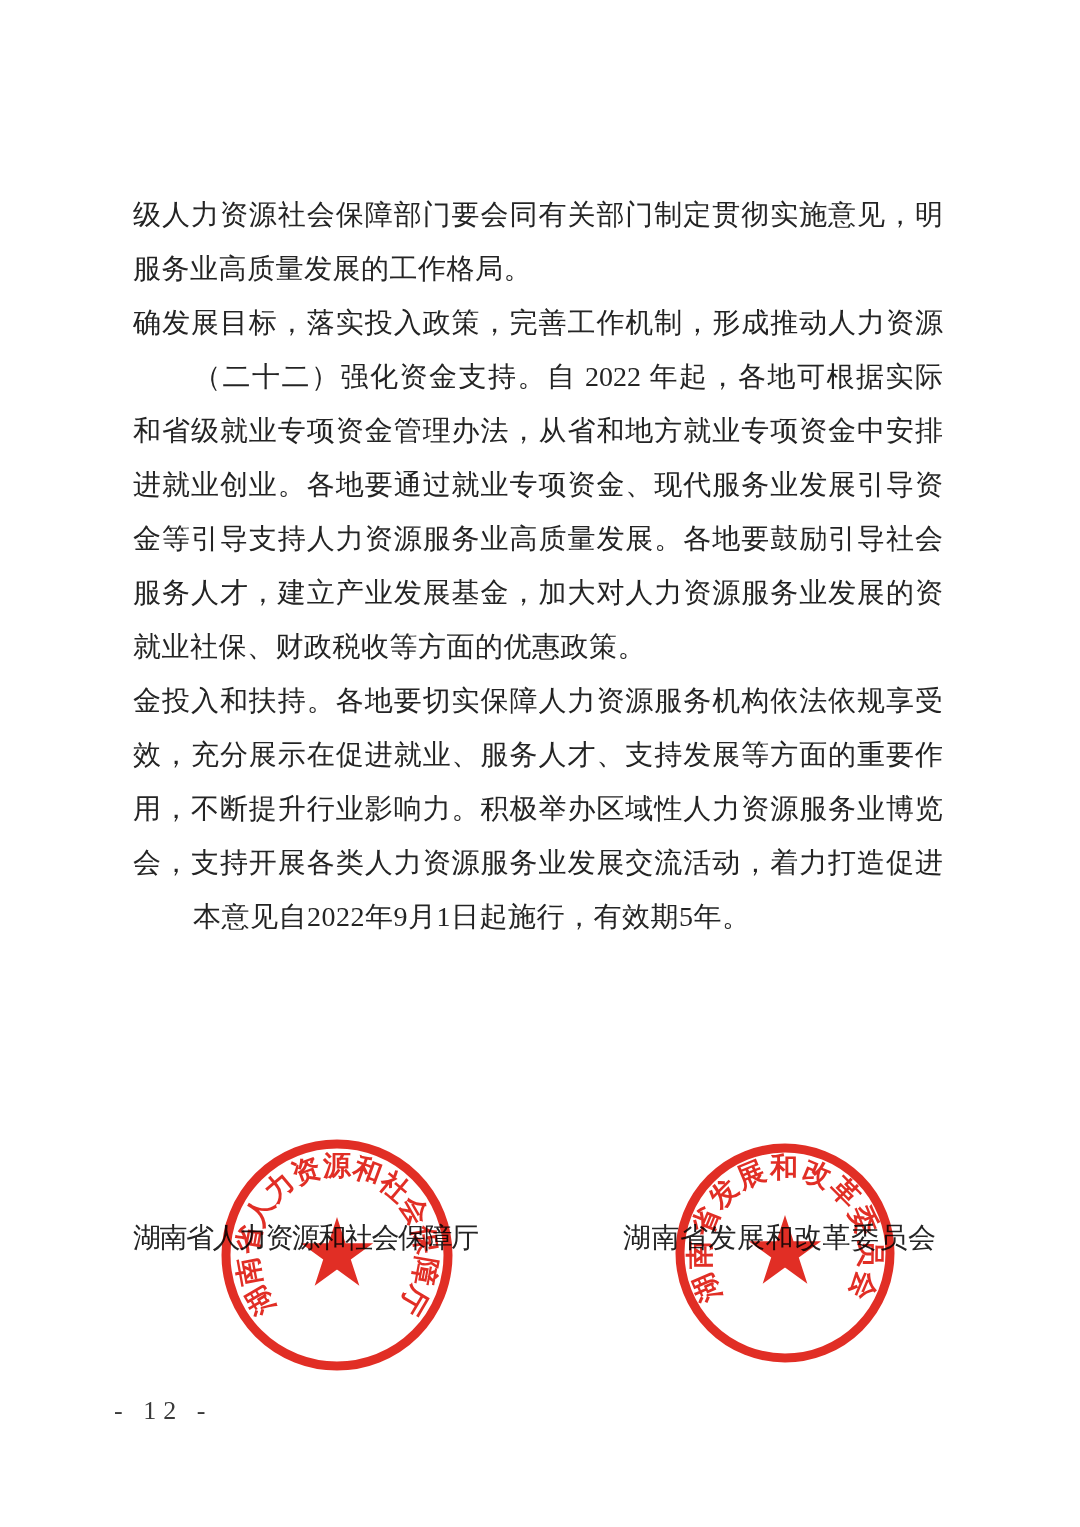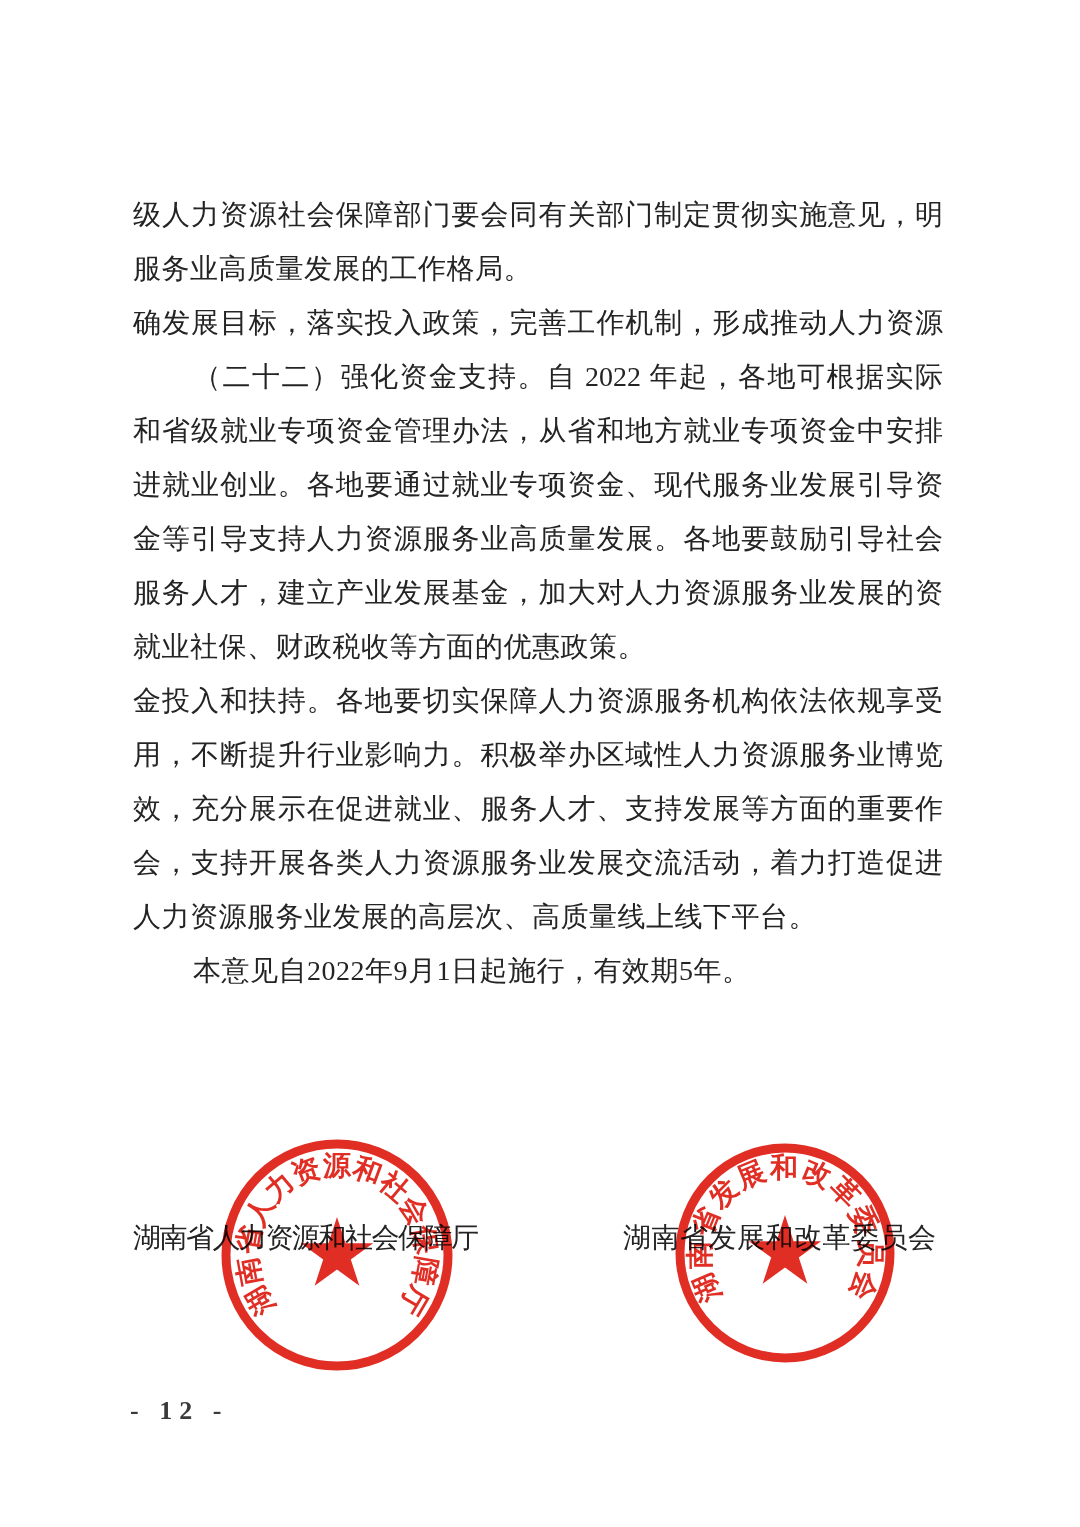--- a/index.html
+++ b/index.html
@@ -49,50 +49,48 @@
     opacity: 0.96;
   }
   .seal-left  { left: 207px; top: 1125px; }
   .seal-right { left: 665px; top: 1133px; }
   .seal text {
     font-family: "Liberation Serif", "DejaVu Serif", serif;
     font-weight: bold;
   }
   .page-number {
     position: absolute;
-    left: 130px;
+    left: 114px;
     top: 1396px;
     font-size: 26px;
     color: #3a3a3a;
     letter-spacing: 7px;
     white-space: nowrap;
-    font-weight: bold;
   }
 </style>
 </head>
 <body>
 
 <div class="page">
 
   <div class="text-block">
 
   <div class="line justify">级人力资源社会保障部门要会同有关部门制定贯彻实施意见，明</div>
       <div class="line">服务业高质量发展的工作格局。</div>
       <div class="line justify">确发展目标，落实投入政策，完善工作机制，形成推动人力资源</div>
       <div class="line indent justify">（二十二）强化资金支持。自 2022 年起，各地可根据实际</div>
       <div class="line justify">和省级就业专项资金管理办法，从省和地方就业专项资金中安排</div>
       <div class="line justify">进就业创业。各地要通过就业专项资金、现代服务业发展引导资</div>
       <div class="line justify">金等引导支持人力资源服务业高质量发展。各地要鼓励引导社会</div>
       <div class="line justify">服务人才，建立产业发展基金，加大对人力资源服务业发展的资</div>
       <div class="line">就业社保、财政税收等方面的优惠政策。</div>
       <div class="line justify">金投入和扶持。各地要切实保障人力资源服务机构依法依规享受</div>
+      <div class="line justify">效，充分展示在促进就业、服务人才、支持发展等方面的重要作</div>
       <div class="line justify">用，不断提升行业影响力。积极举办区域性人力资源服务业博览</div>
-      <div class="line justify">效，充分展示在促进就业、服务人才、支持发展等方面的重要作</div>
       <div class="line justify">会，支持开展各类人力资源服务业发展交流活动，着力打造促进</div>
-      <div class="line">人力资源服务业发展的高层次、高质量线上线下平台。</div>
       <div class="line indent">本意见自2022年9月1日起施行，有效期5年。</div>
     </div>
 
   <span class="org-name org-left">湖南省人力资源和社会保障厅</span>
 
   <span class="org-name org-right">湖南省发展和改革委员会</span>
 
   <svg class="seal seal-left" width="260" height="260" viewBox="-130 -130 260 260">
     <defs>
       <path id="sealArcLeft" d="M -58.97 54.07 A 80 80 0 1 1 58.97 54.07" fill="none"></path>

